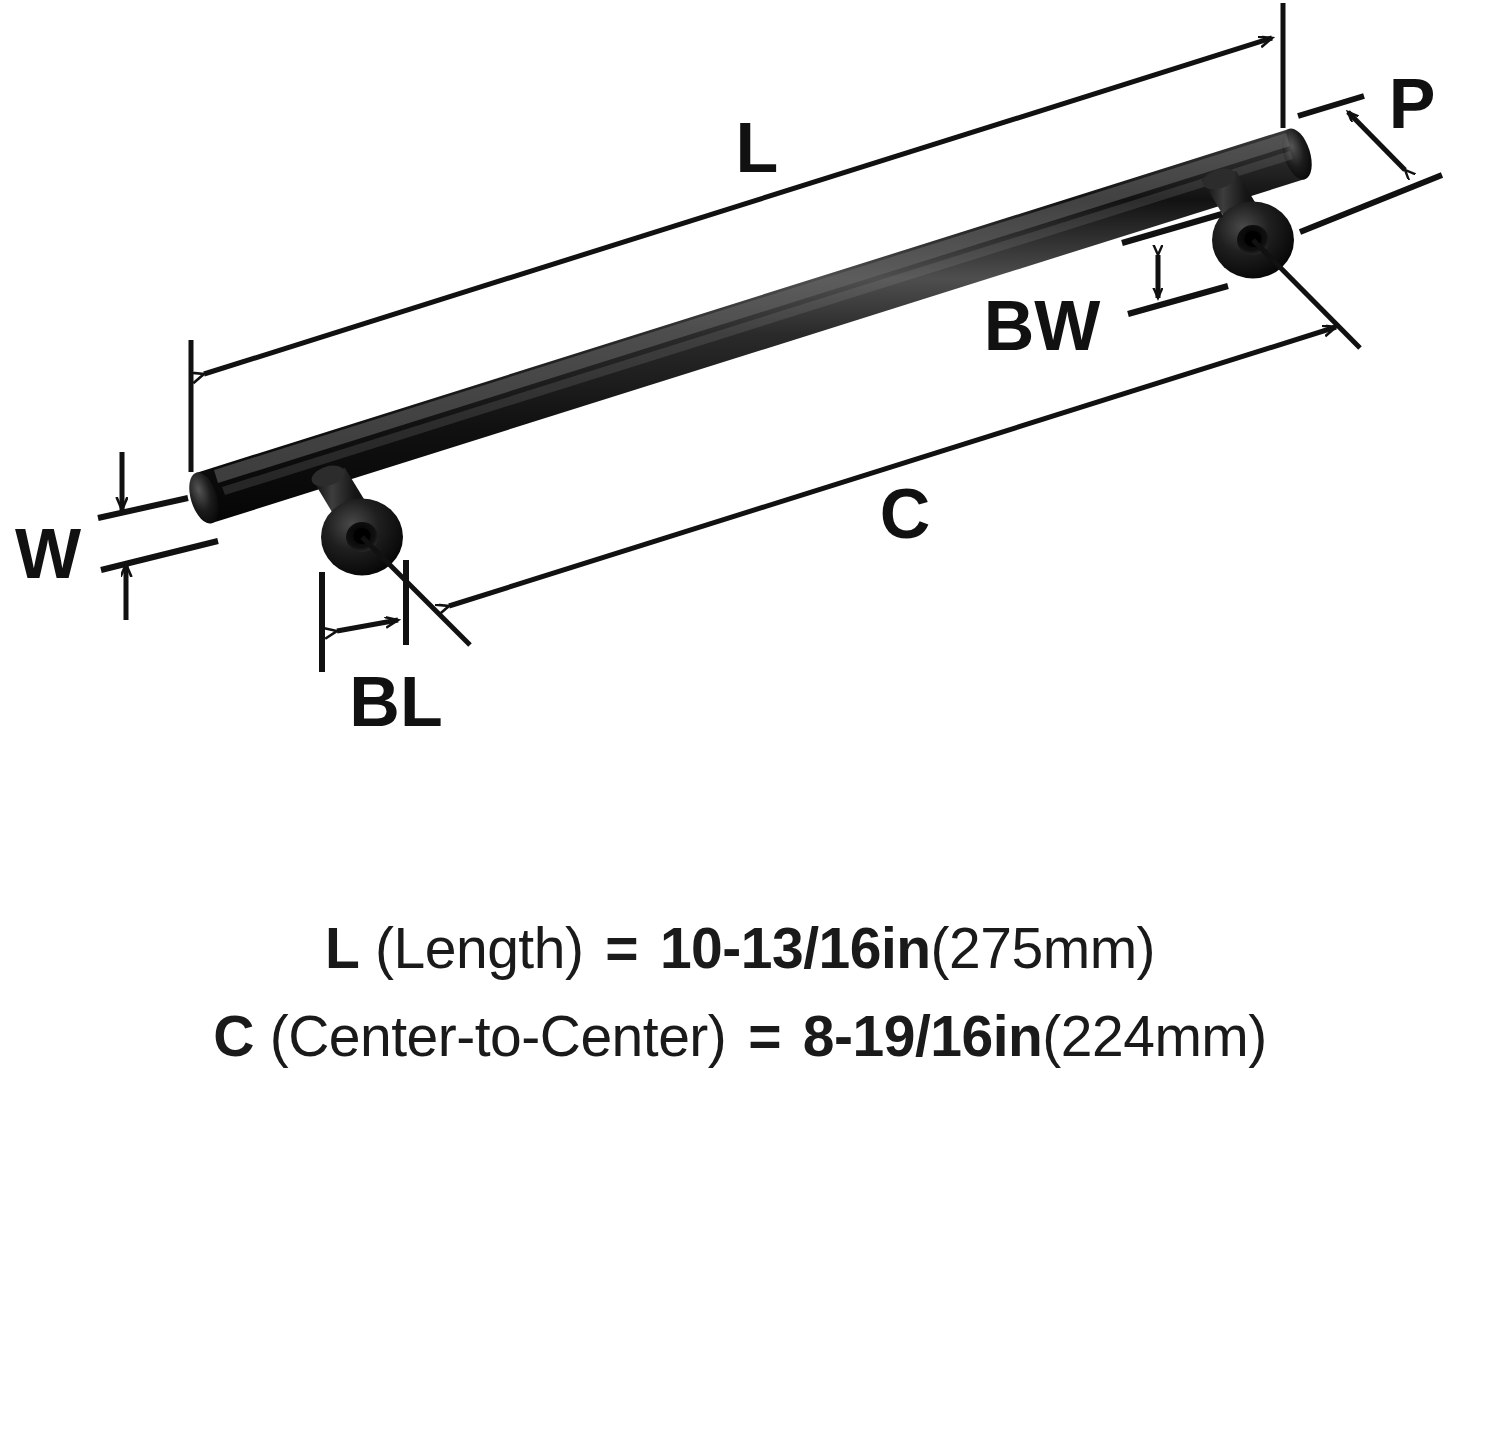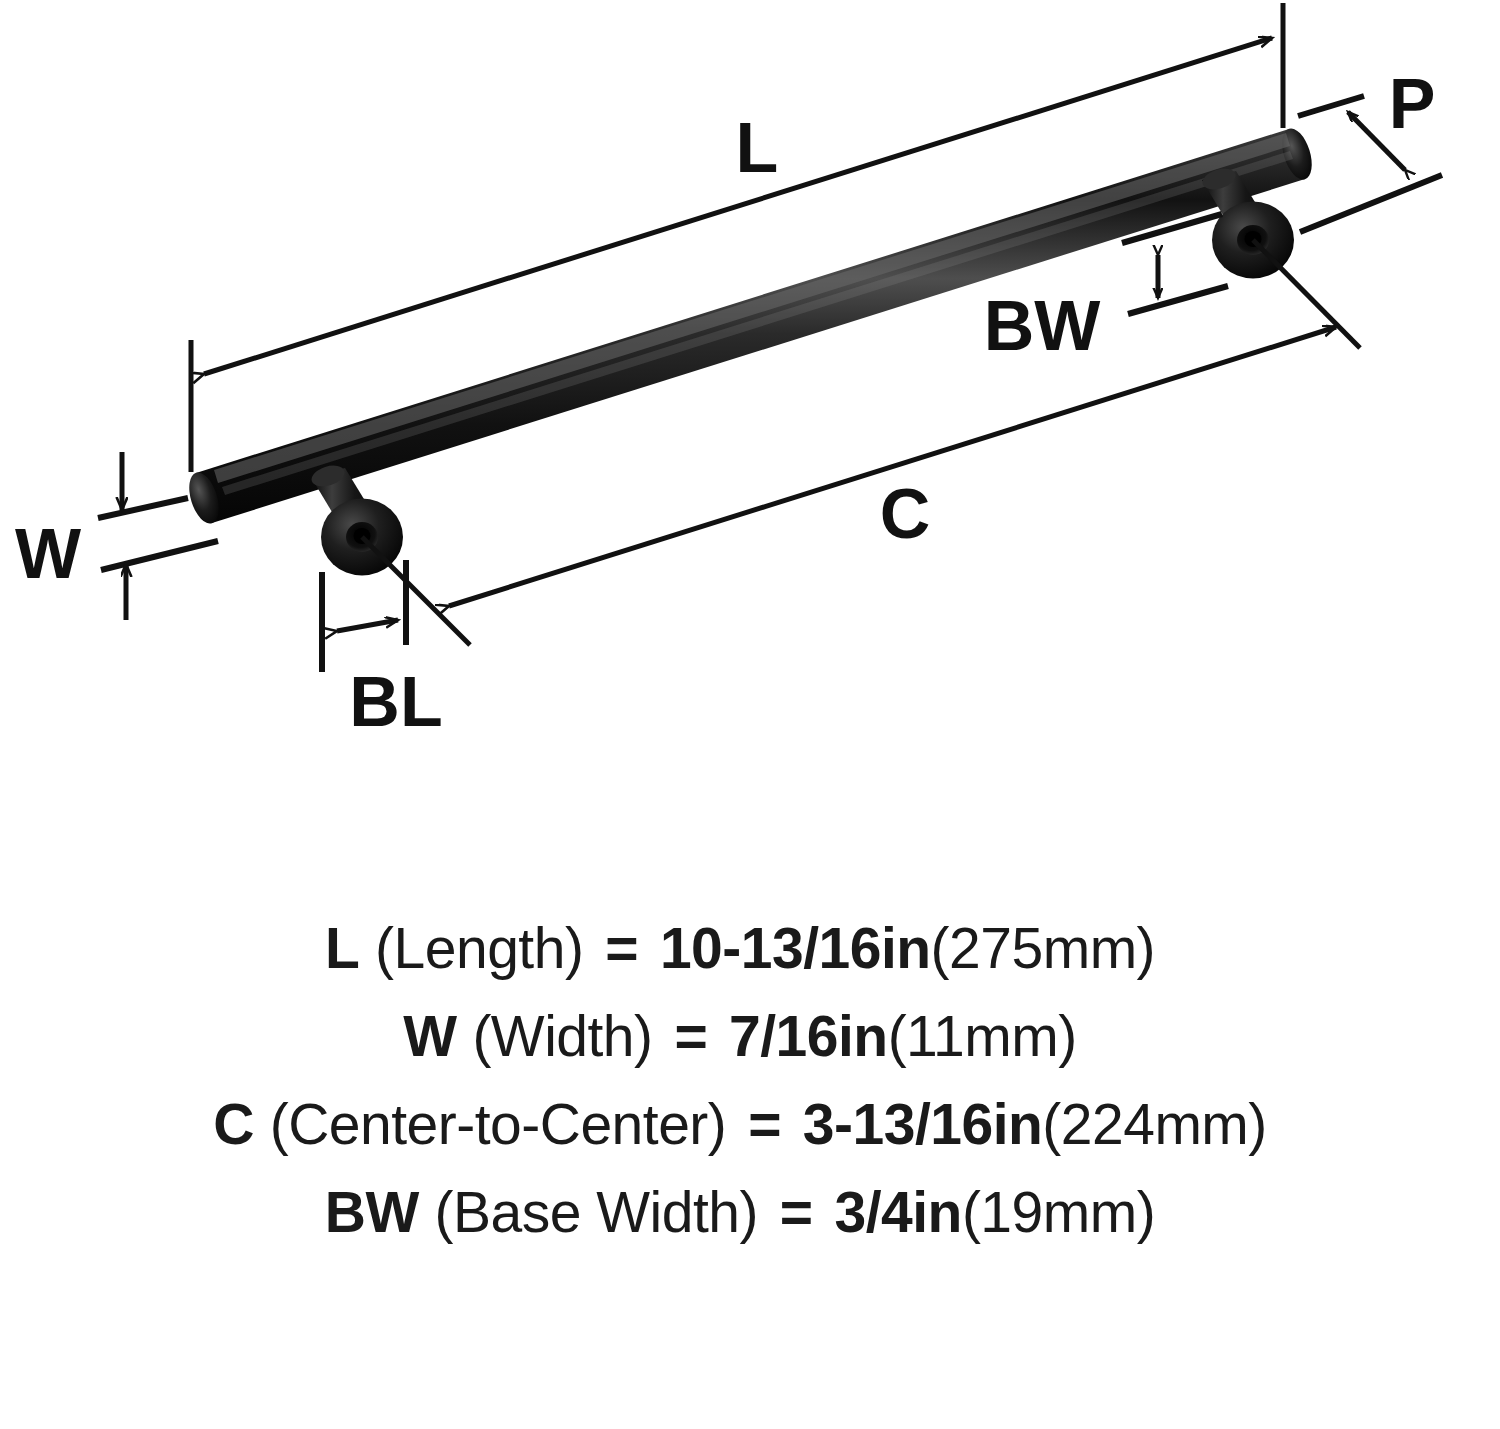--- a/index.html
+++ b/index.html
@@ -191,23 +191,17 @@
       <text id="cal-4" x="48" y="578" font-size="70">W</text>
       <text id="cal-5" x="396" y="726" font-size="70">BL</text>
     </g>
   </svg>
 
   <ul class="spec-list">
     <li class="spec-row row-0">
       <span class="sym">L</span><span class="gap">&nbsp;</span><span class="nm">(Length)</span><span class="gap">&nbsp;</span><span class="eq">=</span><span class="gap">&nbsp;</span><span class="inch">10-13/16in</span><span class="mm">(275mm)</span>
     </li>
     <li class="spec-row">
-      <span class="sym">W</span><span class="gap">&nbsp;</span><span class="nm">(Width)</span><span class="gap">&nbsp;</span><span class="eq">=</span><span class="gap">&nbsp;</span><span class="inch">7/16in</span><span class="mm">(11mm)</span>
-    </li>
-    <li class="spec-row">
-      <span class="sym">C</span><span class="gap">&nbsp;</span><span class="nm">(Center-to-Center)</span><span class="gap">&nbsp;</span><span class="eq">=</span><span class="gap">&nbsp;</span><span class="inch">3-13/16in</span><span class="mm">(224mm)</span>
-    </li>
-    <li class="spec-row">
-      <span class="sym">BW</span><span class="gap">&nbsp;</span><span class="nm">(Base Width)</span><span class="gap">&nbsp;</span><span class="eq">=</span><span class="gap">&nbsp;</span><span class="inch">3/4in</span><span class="mm">(19mm)</span>
+      <span class="sym">C</span><span class="gap">&nbsp;</span><span class="nm">(Center-to-Center)</span><span class="gap">&nbsp;</span><span class="eq">=</span><span class="gap">&nbsp;</span><span class="inch">8-19/16in</span><span class="mm">(224mm)</span>
     </li>
   </ul>
 
 </div>
 
 </body></html>

